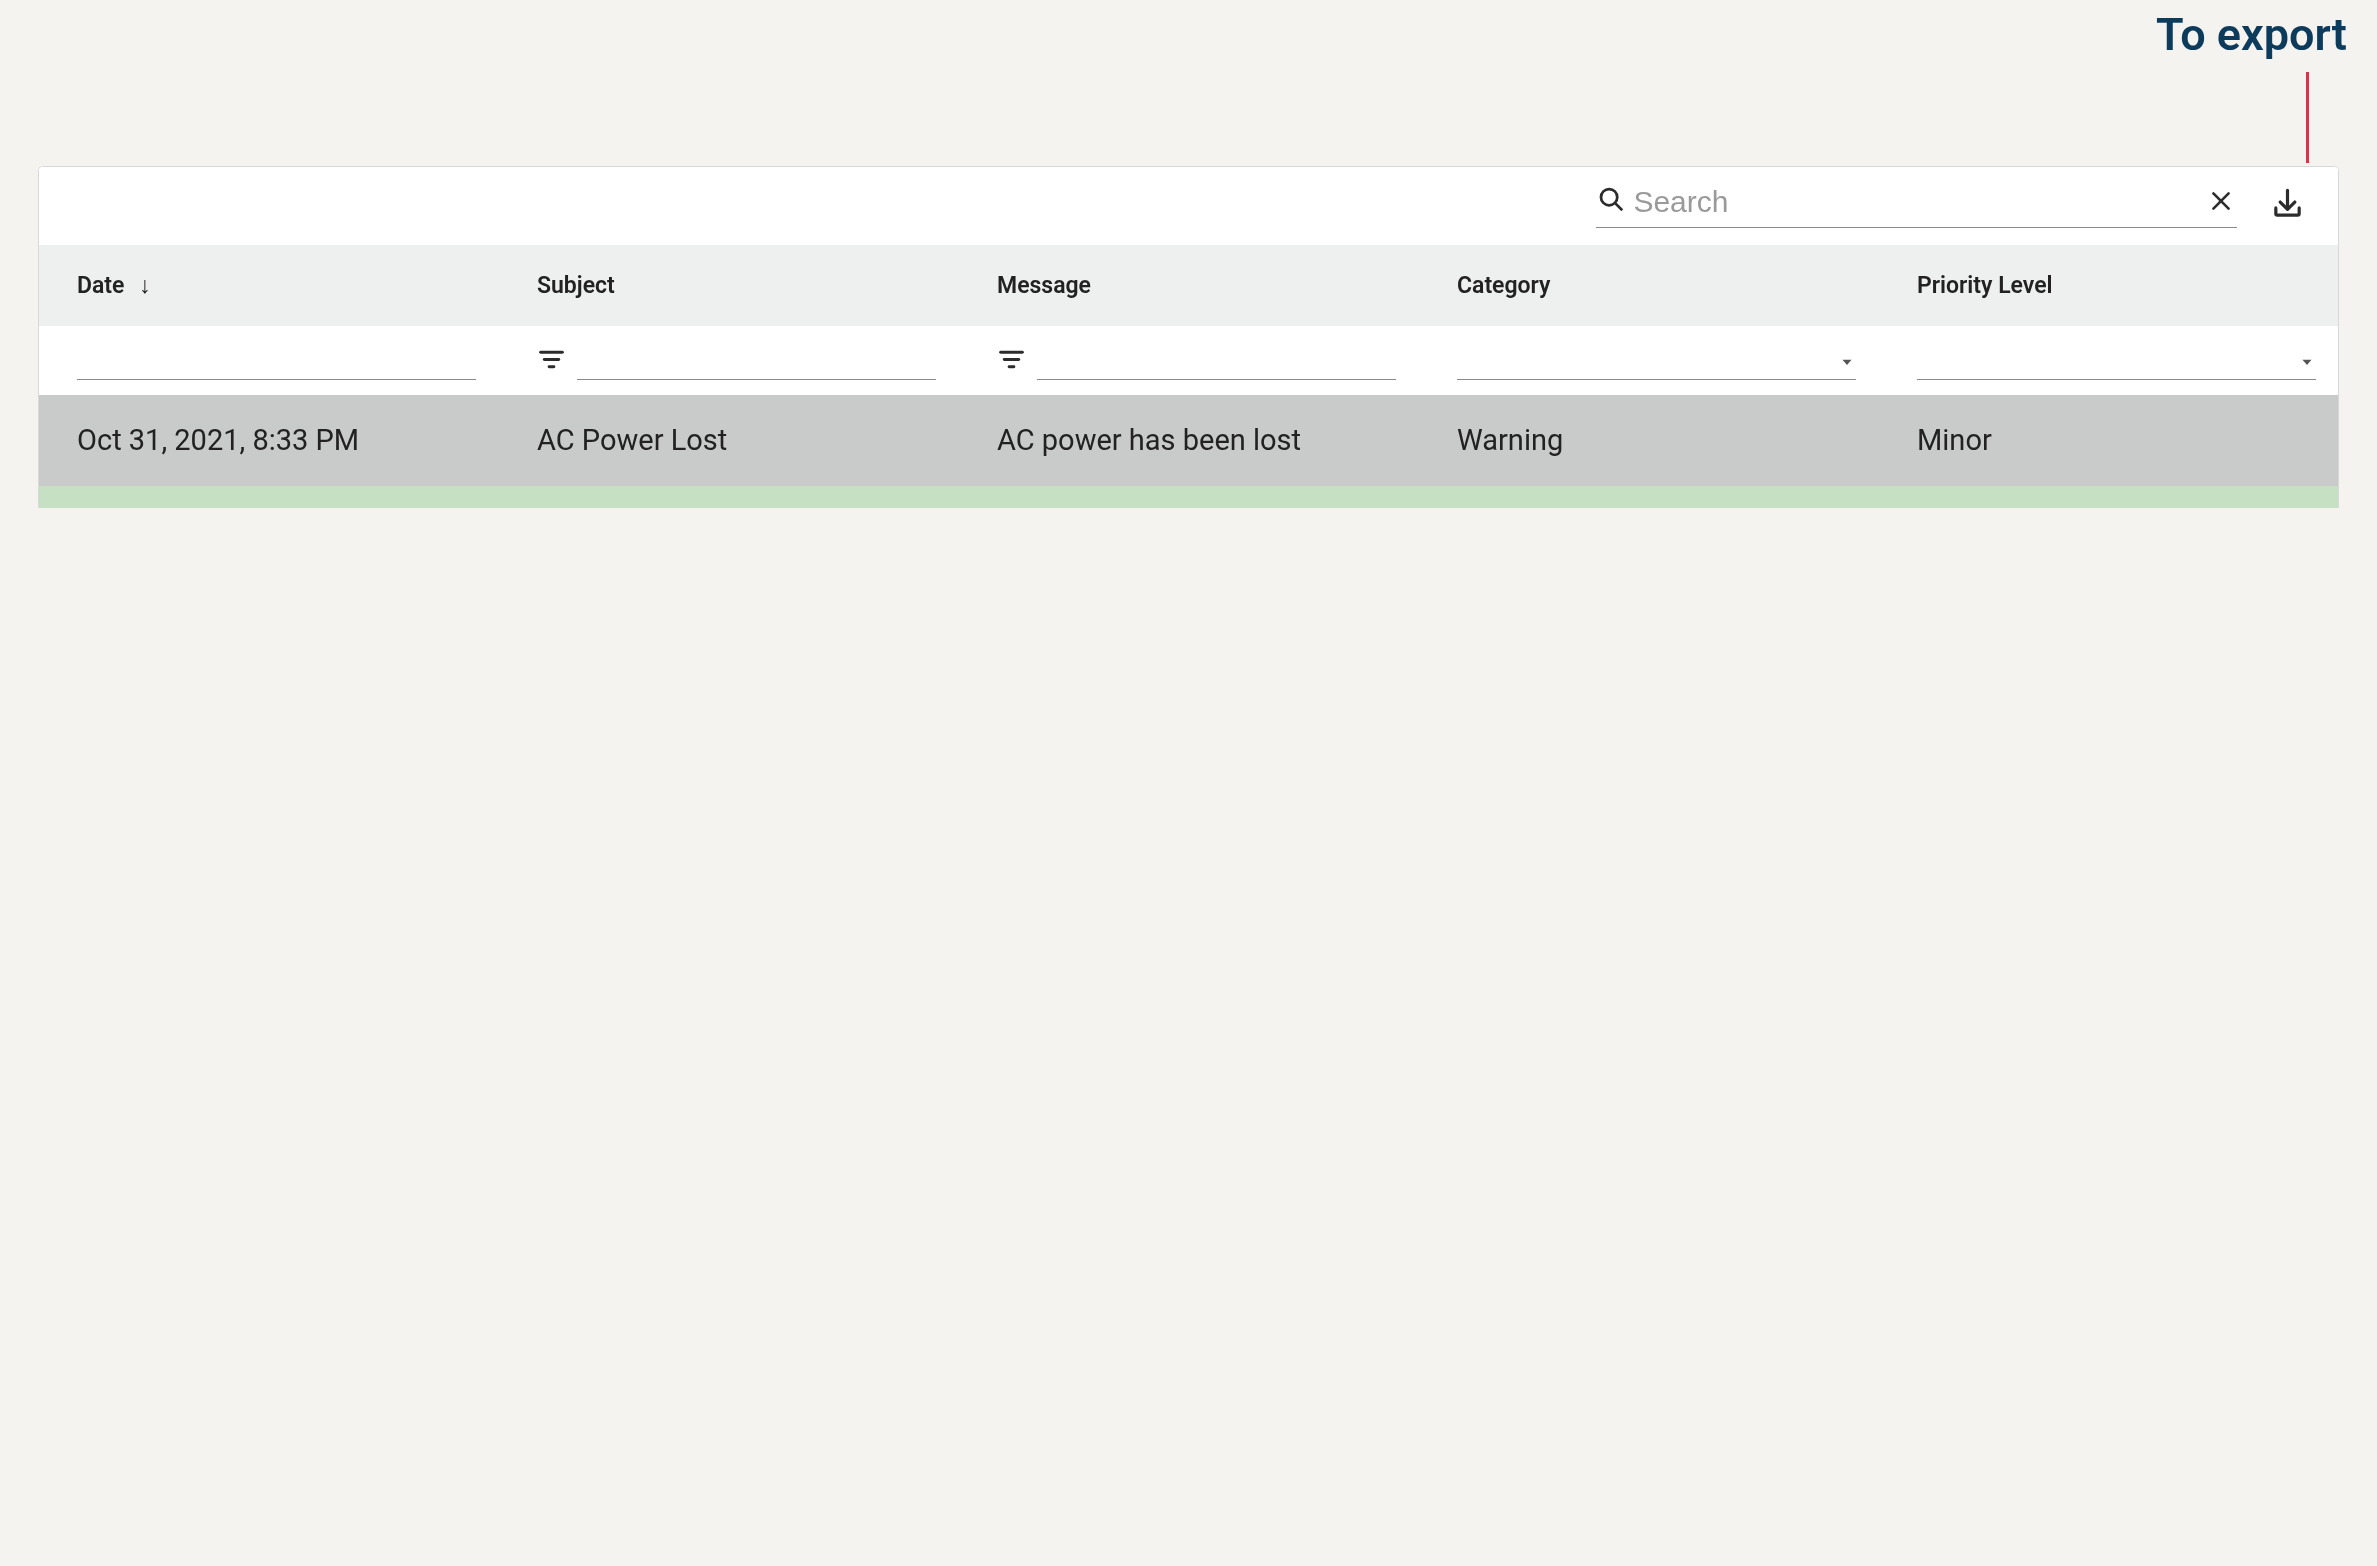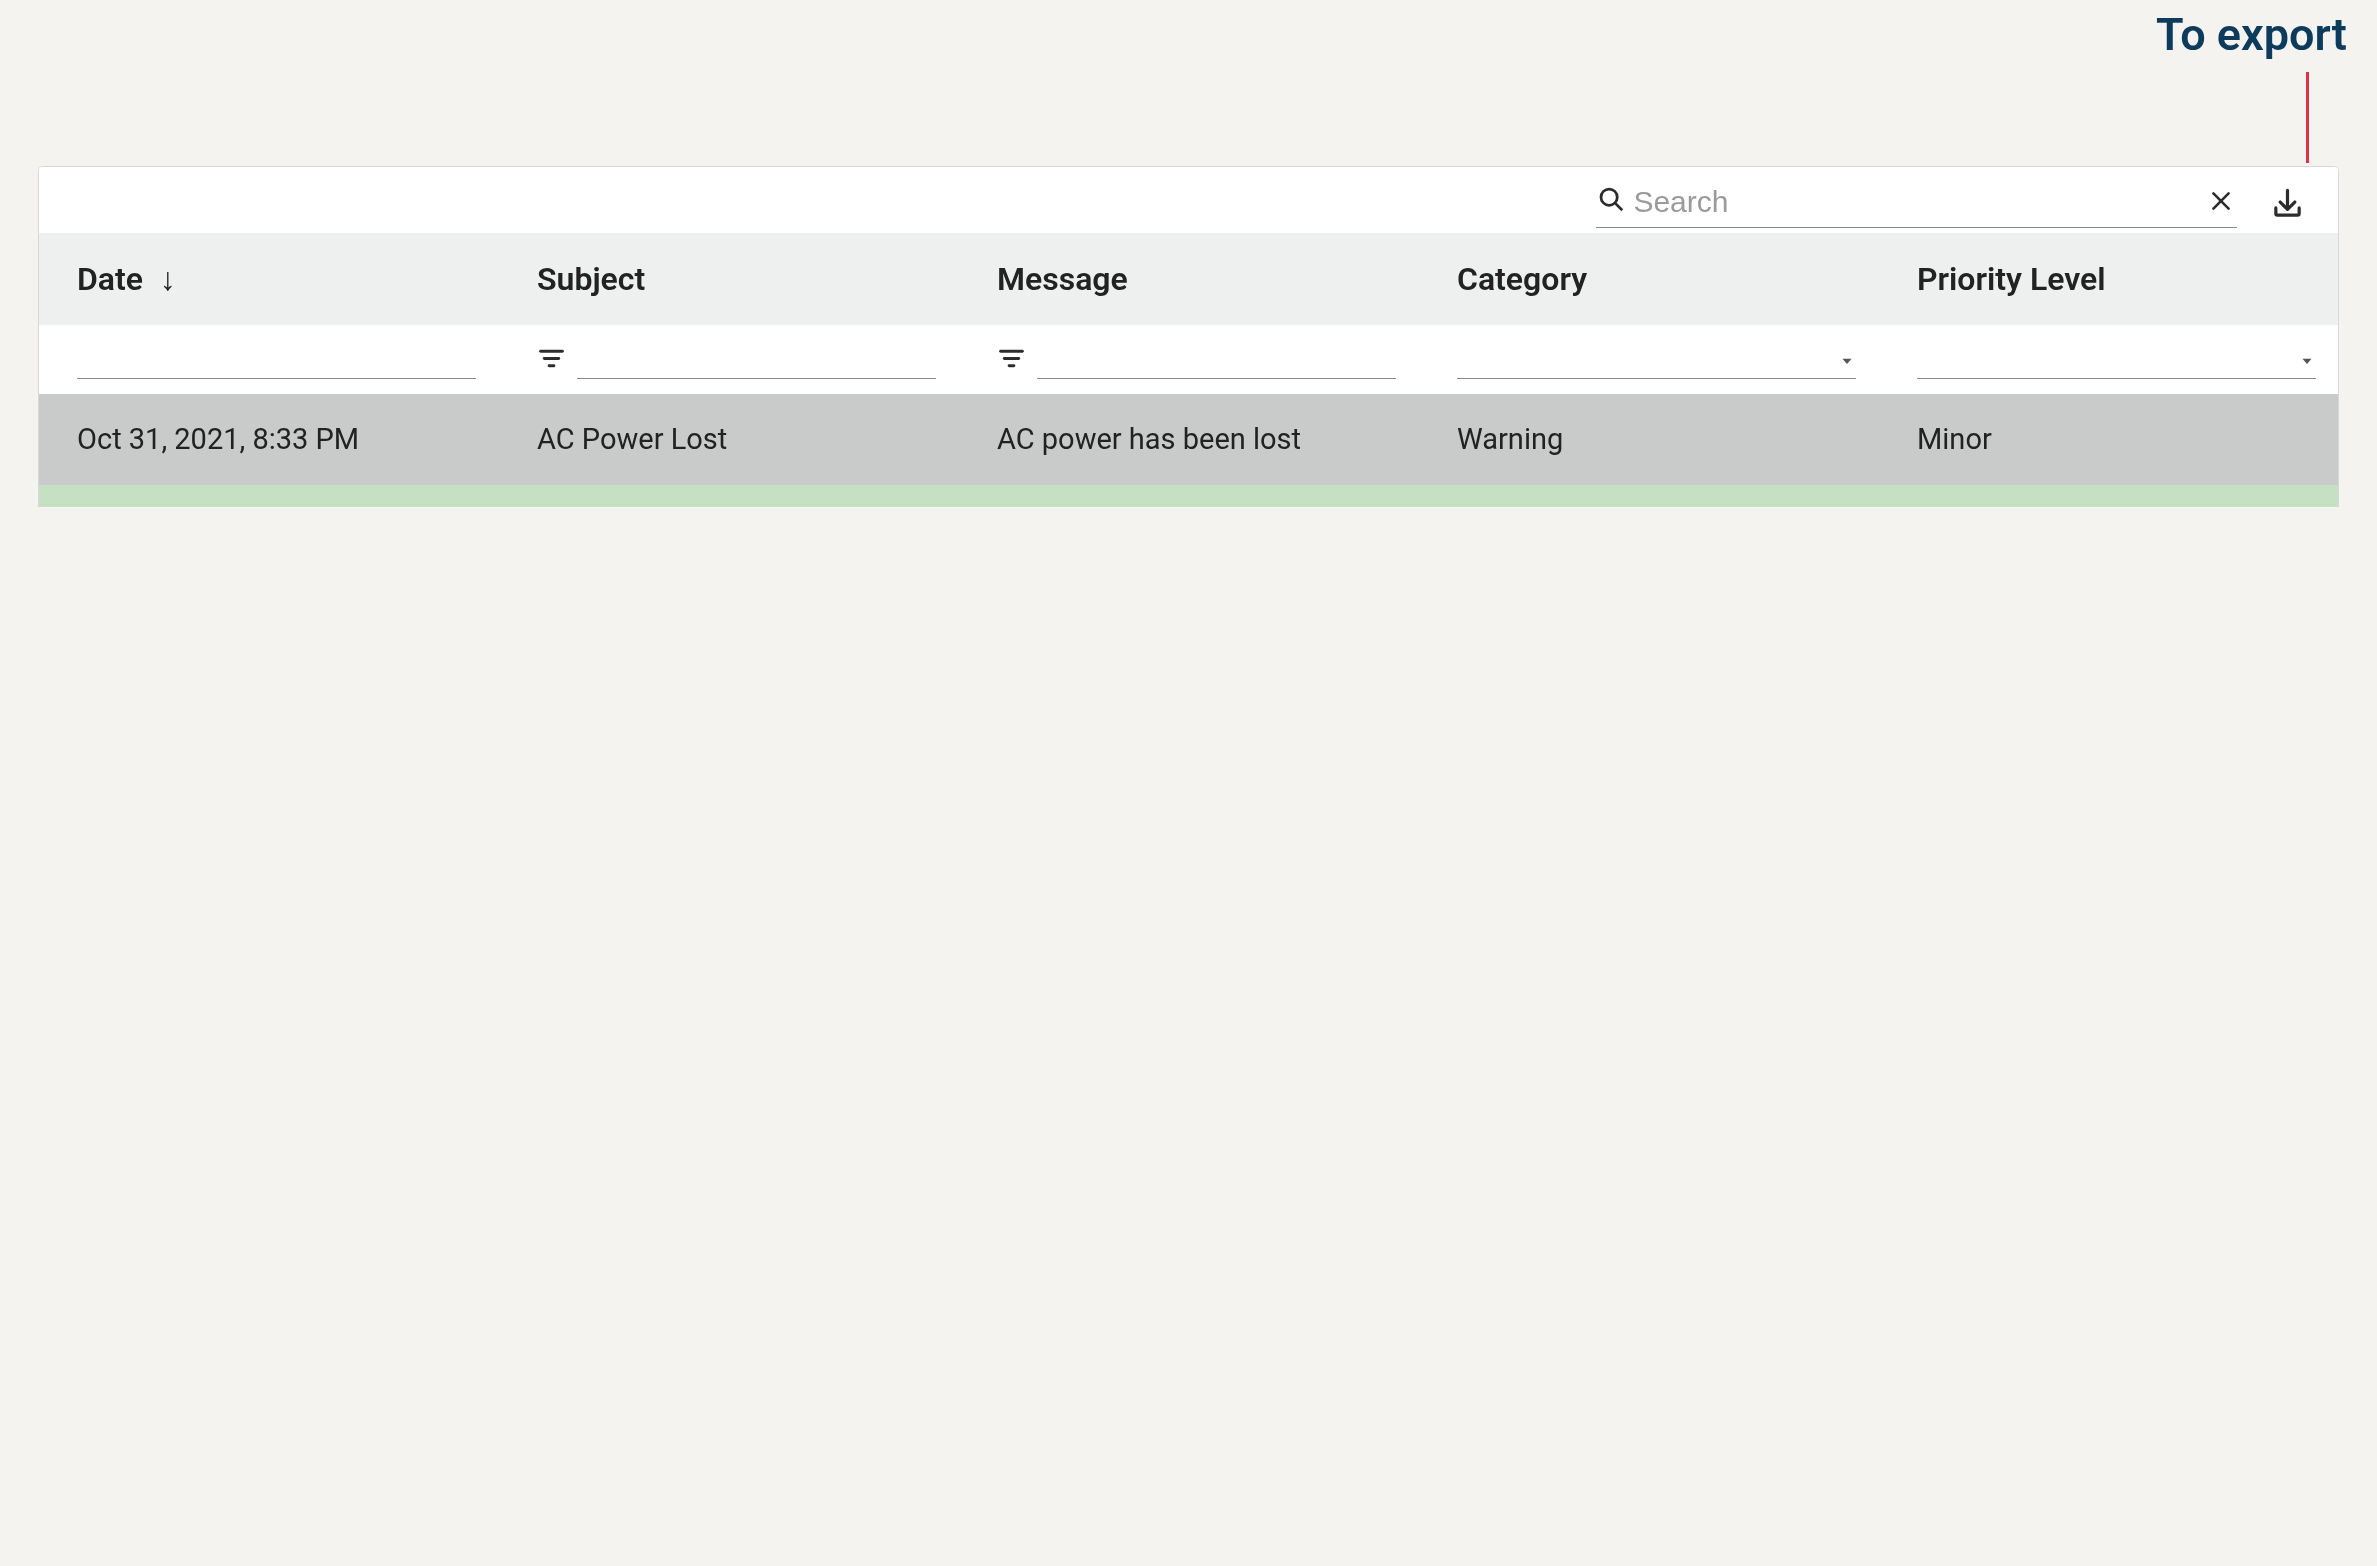--- a/index.html
+++ b/index.html
@@ -37,21 +37,21 @@
     margin: 0 auto;
     background: #ffffff;
     border: 0.8px solid #d8d8d8;
     border-radius: 4.5px;
     overflow: hidden;
   }
   .top-bar {
     display: flex;
     justify-content: flex-end;
     align-items: center;
-    padding: 15px 30px 5px 30px;
+    padding: 15px 30px 17px 30px;
     gap: 22.6px;
     background: #ffffff;
   }
   .search-wrap {
     display: flex;
     align-items: center;
     border-bottom: 1.5px solid #8a8a8a;
     width: 641px;
     padding-bottom: 4.5px;
   }
@@ -82,21 +82,21 @@
   col.c-date    { width: 460px; }
   col.c-subject { width: 460px; }
   col.c-message { width: 460px; }
   col.c-category{ width: 460px; }
   col.c-priority{ width: 460px; }
 
   thead .hdr-row th {
     background: #eef0ef;
     text-align: left;
     font-weight: 600;
-    font-size: 32px;
+    font-size: 23px;
     padding: 27px 22.6px 27px 38px;
     color: #222;
   }
   thead .sort-indicator { margin-left: 9px; font-weight: 400; }
 
   thead .filter-row td {
     background: #ffffff;
     padding: 19.6px 22.6px 15px 38px;
     vertical-align: bottom;
   }

